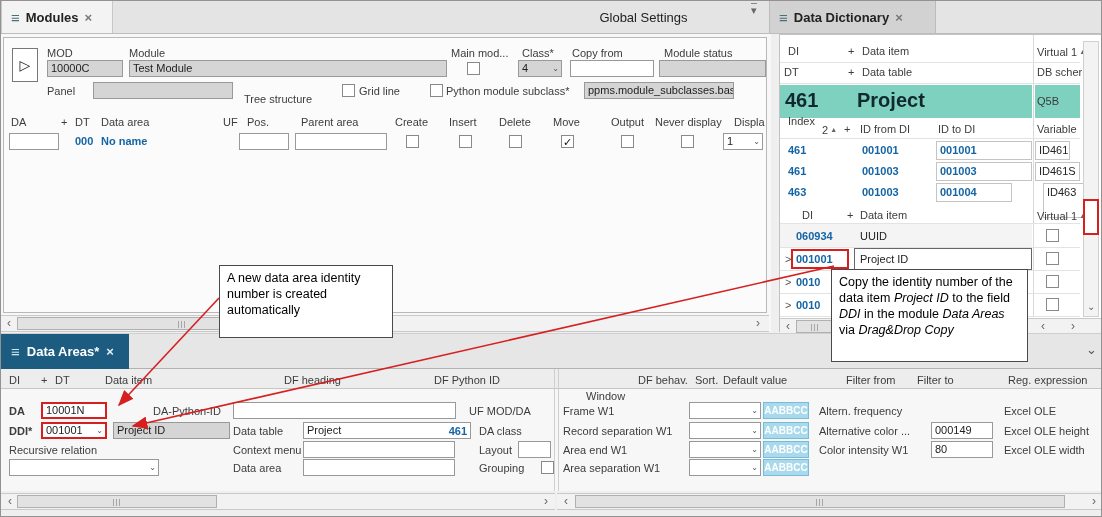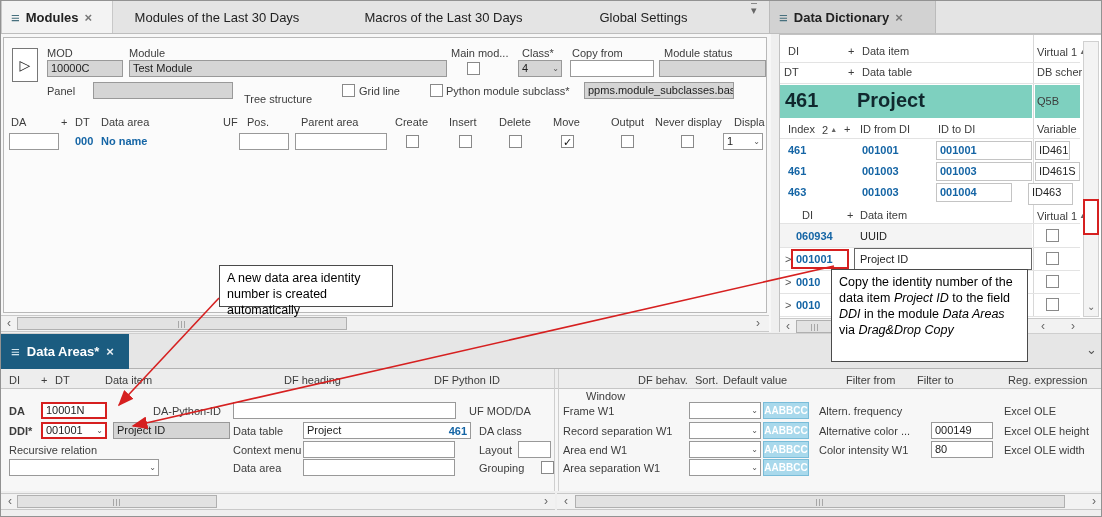--- a/index.html
+++ b/index.html
@@ -53,26 +53,20 @@
 <body>
 
 <div class="screen">
 
   <div class="topbar">
     <div class="tab tab-active" style="left:0;width:112px">
       <span class="micon">≡</span>
       <span>Modules</span>
       <span class="xicon">×</span>
     </div>
-    <div class="tab tab-plain" style="left:112px;width:208px">
-      <span>Modules of the Last 30 Days</span>
-    </div>
-    <div class="tab tab-plain" style="left:320px;width:245px">
-      <span>Macros of the Last 30 Days</span>
-    </div>
     <div class="tab tab-plain" style="left:565px;width:155px">
       <span>Global Settings</span>
     </div>
     <span class="abs" style="left:750px;top:2px;font-size:11px;color:#666;border-top:1px solid #888;padding-top:0">▾</span>
     <div class="tab tab-dd" style="left:768px;width:167px">
       <span class="micon">≡</span>
       <span>Data Dictionary</span>
       <span class="xicon">×</span>
     </div>
   </div>
@@ -164,21 +158,21 @@
     <span class="lbl" style="left:82px;top:31px">Data table</span>
     <span class="lbl" style="left:257px;top:31px">DB scher</span>
     <div class="hline" style="left:0;top:48px;width:300px"></div>
 
     <div class="teal" style="left:0;top:50px;width:252px;height:33px"></div>
     <div class="teal" style="left:255px;top:50px;width:45px;height:33px"></div>
     <span class="bigsel" style="left:5px;top:54px">461</span>
     <span class="bigsel" style="left:77px;top:54px">Project</span>
     <span class="lbl" style="left:257px;top:60px">Q5B</span>
 
-    <span class="lbl" style="left:8px;top:88px">
+    <span class="lbl" style="left:8px;top:80px">
       <span>Index</span>
     </span>
     <span class="lbl" style="left:42px;top:88px">
       <span>2</span><span class="sort">▲</span>
     </span>
     <span class="lbl" style="left:64px;top:88px">+</span>
     <span class="lbl" style="left:80px;top:88px">ID from DI</span>
     <span class="lbl" style="left:158px;top:88px">ID to DI</span>
     <span class="lbl" style="left:257px;top:88px">Variable</span>
     <div class="hline" style="left:0;top:103px;width:300px"></div>
@@ -189,21 +183,21 @@
     <div class="cell" style="left:255px;top:106px;width:35px;height:19px;color:#222">ID461</div>
 
     <span class="lbl blue" style="left:8px;top:130px">461</span>
     <span class="lbl blue" style="left:82px;top:130px">001003</span>
     <div class="cell blue" style="left:156px;top:127px;width:96px;height:19px">001003</div>
     <div class="cell" style="left:255px;top:127px;width:45px;height:19px;color:#222">ID461S</div>
 
     <span class="lbl blue" style="left:8px;top:151px">463</span>
     <span class="lbl blue" style="left:82px;top:151px">001003</span>
     <div class="cell blue" style="left:156px;top:148px;width:76px;height:19px">001004</div>
-    <div class="cell" style="left:248px;top:148px;width:45px;height:22px;color:#222">ID463</div>
+    <div class="cell" style="left:263px;top:148px;width:45px;height:35px;color:#222">ID463</div>
 
     <span class="lbl" style="left:22px;top:174px">DI</span>
     <span class="lbl" style="left:67px;top:174px">+</span>
     <span class="lbl" style="left:80px;top:174px">Data item</span>
     <span class="lbl" style="left:257px;top:174px">
       <span>Virtual 1</span><span class="sort">▲</span>
     </span>
     <div class="hline" style="left:0;top:188px;width:300px"></div>
 
     <div class="abs" style="left:0;top:189px;width:252px;height:23px;background:#f4f4f4"></div>
@@ -344,21 +338,21 @@
     <span class="sbtn" style="left:540px;top:1px">›</span>
   </div>
   <div class="sbar" style="left:556px;top:492px;width:546px">
     <span class="sbtn" style="left:4px;top:1px">‹</span>
     <div class="sthumb" style="left:18px;width:490px">
       <span>|||</span>
     </div>
     <span class="sbtn" style="left:532px;top:1px">›</span>
   </div>
 
-  <div class="note" style="left:218px;top:264px;width:174px;height:42px">A new data area identity number is created automatically</div>
+  <div class="note" style="left:218px;top:264px;width:174px;height:73px">A new data area identity number is created automatically</div>
   <div class="note" style="left:830px;top:268px;width:197px;height:93px">
     <span>Copy the identity number of the data item </span><i>Project ID</i><span> to the field </span><i>DDI</i><span> in the module </span><i>Data Areas</i><span> via </span><i>Drag&amp;Drop Copy</i>
   </div>
 
   <svg class="overlay" width="1102" height="517">
     <defs>
       <marker id="ah" markerWidth="10" markerHeight="8" refX="9" refY="4" orient="auto">
         <polygon points="0 0, 10 4, 0 8" fill="#d62020"></polygon>
       </marker>
     </defs>

